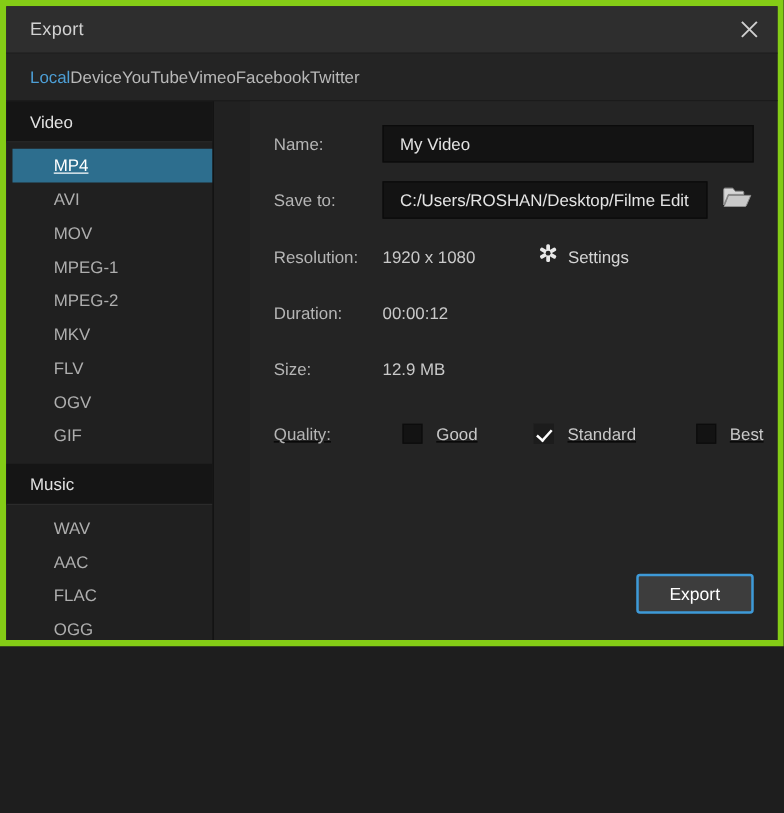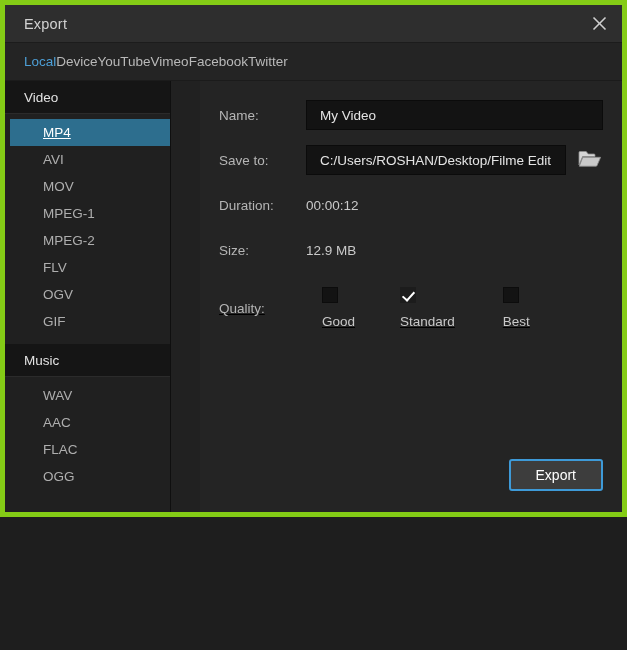--- a/index.html
+++ b/index.html
@@ -174,23 +174,23 @@
   }
   #settings-label {
     color: #d4d4d4;
     font-size: 13.5px;
   }
 
   
   #quality-row { margin-top: 7px; text-decoration: underline; }
   .quality-option {
     display: flex;
+    align-items: center;
     gap: 11px;
     cursor: pointer;
-    flex-direction: column;
   }
   .checkbox {
     width: 16px;
     height: 16px;
     background: #131313;
     border: 1px solid #0c0c0c;
     position: relative;
     flex: 0 0 16px;
   }
   .checkbox.checked { background: #1c1c1c; border-color: #1c1c1c; }
@@ -262,20 +262,21 @@
 
     <div id="sidebar">
 
       <div class="group-header">Video</div>
       <div class="group-list">
         <div class="fmt-item selected">MP4</div>
         <div class="fmt-item">AVI</div>
         <div class="fmt-item">MOV</div>
         <div class="fmt-item">MPEG-1</div>
         <div class="fmt-item">MPEG-2</div>
+        <div class="fmt-item">MKV</div>
         <div class="fmt-item">FLV</div>
         <div class="fmt-item">OGV</div>
         <div class="fmt-item">GIF</div>
       </div>
 
       <div class="group-header">Music</div>
       <div class="group-list">
         <div class="fmt-item">WAV</div>
         <div class="fmt-item">AAC</div>
         <div class="fmt-item">FLAC</div>
@@ -297,20 +298,37 @@
         <div id="browse-button">
           <span>
             <svg width="24" height="19" viewBox="0 0 24 19">
               <path d="M1 3.5 A1 1 0 0 1 2 2.5 H8.2 L10.2 5 H16 A1 1 0 0 1 17 6 V7.5 H4.6 L1 16 Z" fill="#d6d6d6" stroke="#8f8f8f" stroke-width="0.8"></path>
               <path d="M4.8 8.3 H22.6 L19 16.6 A1 1 0 0 1 18.1 17.2 H1.3 Z" fill="#c9c9c9" stroke="#8f8f8f" stroke-width="0.8"></path>
             </svg>
           </span>
         </div>
       </div>
 
+      <div class="form-row">
+        <span class="field-label">Resolution:</span>
+        <span class="static-value">1920 x 1080</span>
+        <div id="settings-button">
+          <span>
+            <svg width="15" height="15" viewBox="0 0 16 16">
+              <g fill="#e8e8e8">
+                <rect x="6.4" y="0.4" width="3.2" height="15.2" rx="1.3"></rect>
+                <rect x="6.4" y="0.4" width="3.2" height="15.2" rx="1.3" transform="rotate(60 8 8)"></rect>
+                <rect x="6.4" y="0.4" width="3.2" height="15.2" rx="1.3" transform="rotate(120 8 8)"></rect>
+              </g>
+              <circle cx="8" cy="8" r="2.1" fill="#242424"></circle>
+            </svg>
+          </span>
+          <span id="settings-label">Settings</span>
+        </div>
+      </div>
 
       <div class="form-row">
         <span class="field-label">Duration:</span>
         <span class="static-value">00:00:12</span>
       </div>
 
       <div class="form-row">
         <span class="field-label">Size:</span>
         <span class="static-value">12.9 MB</span>
       </div>

